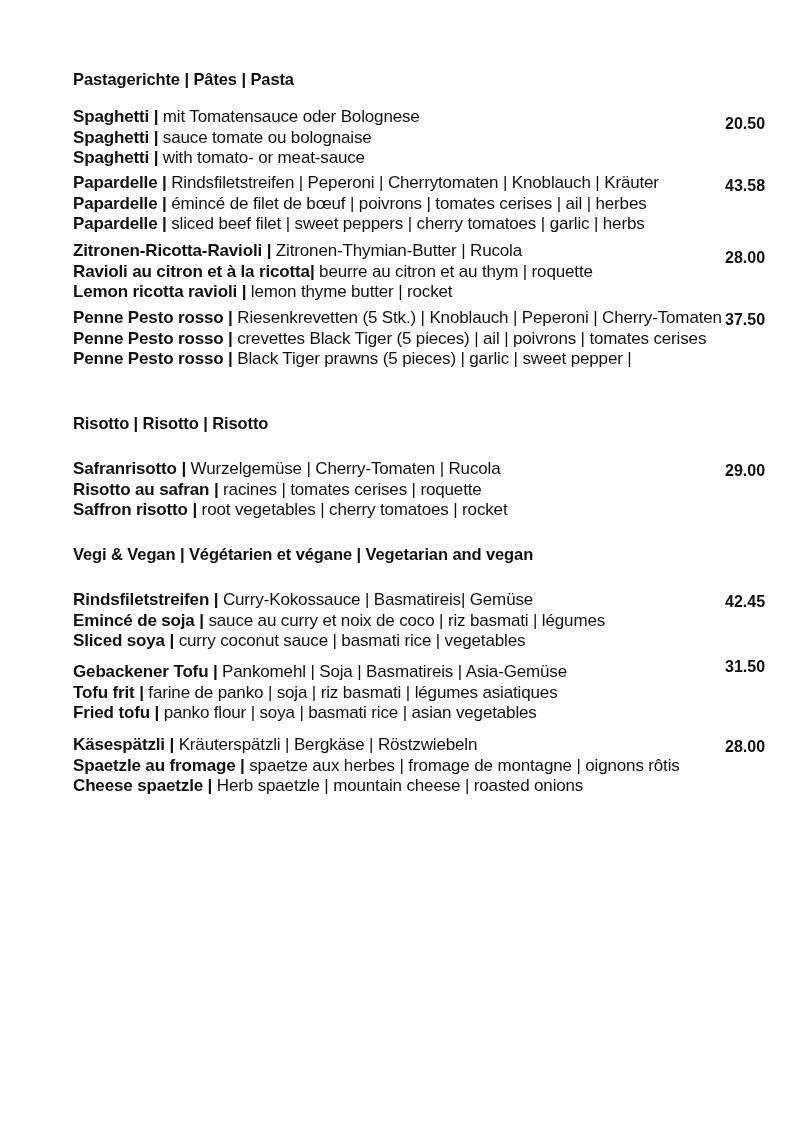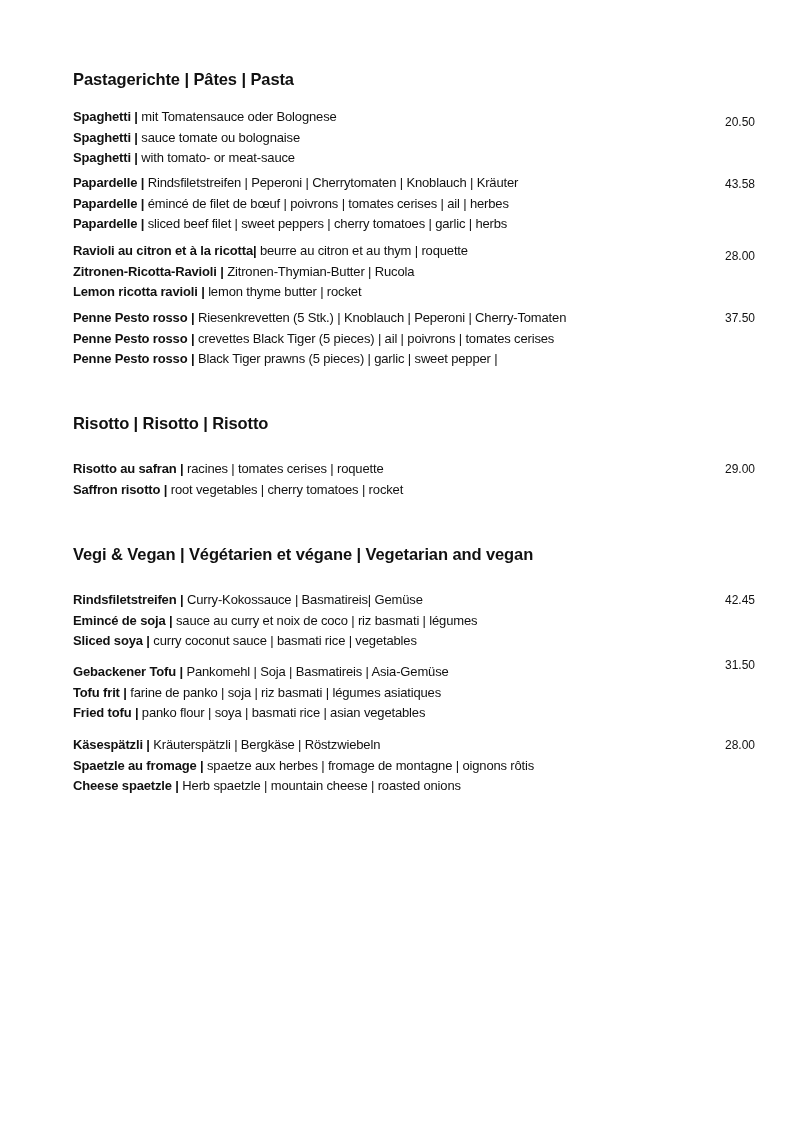--- a/index.html
+++ b/index.html
@@ -2,23 +2,23 @@
 <html><head>
 <meta charset="utf-8">
 <style>
   html, body { margin:0; padding:0; background:#ffffff; }
   body { width:793px; height:1122px; position:relative; overflow:hidden;
          font-family:"Liberation Sans", sans-serif; color:#111111; }
   .page { position:absolute; left:0; top:0; width:793px; height:892px; }
   .section-title { position:absolute; left:73px; font-weight:bold; font-size:16.5px;
                    letter-spacing:-0.1px; white-space:nowrap; }
   .item { position:absolute; left:73px; width:700px; }
-  .line { height:20.7px; line-height:20.7px; font-size:13px; white-space:nowrap; letter-spacing:-0.15px; }
+  .line { height:20.7px; line-height:20.7px; font-size:17px; white-space:nowrap; letter-spacing:-0.15px; }
   .line b { font-weight:bold; }
-  .price { position:absolute; left:725px; font-weight:normal; font-size:12px; white-space:nowrap; }
+  .price { position:absolute; left:725px; font-weight:bold; font-size:16px; white-space:nowrap; }
 </style>
 </head>
 <body>
 
 <div class="page">
 
   <div class="section-title" style="top:70px;">Pastagerichte | Pâtes | Pasta</div>
 
   <div class="item" style="top:107px;">
     <div class="line"><b>Spaghetti |</b><span> mit Tomatensauce oder Bolognese</span></div>
@@ -28,36 +28,37 @@
   <div class="price" style="top:115px;">20.50</div>
 
   <div class="item" style="top:173px;">
     <div class="line"><b>Papardelle |</b><span> Rindsfiletstreifen | Peperoni | Cherrytomaten | Knoblauch | Kräuter</span></div>
     <div class="line"><b>Papardelle |</b><span> émincé de filet de bœuf | poivrons | tomates cerises | ail | herbes</span></div>
     <div class="line"><b>Papardelle |</b><span> sliced beef filet | sweet peppers | cherry tomatoes | garlic | herbs</span></div>
   </div>
   <div class="price" style="top:177px;">43.58</div>
 
   <div class="item" style="top:241px;">
+    <div class="line"><b>Zitronen-Ricotta-Ravioli |</b><span> Zitronen-Thymian-Butter | Rucola</span></div>
     <div class="line"><b>Ravioli au citron et à la ricotta|</b><span> beurre au citron et au thym | roquette</span></div>
-    <div class="line"><b>Zitronen-Ricotta-Ravioli |</b><span> Zitronen-Thymian-Butter | Rucola</span></div>
     <div class="line"><b>Lemon ricotta ravioli |</b><span> lemon thyme butter | rocket</span></div>
   </div>
   <div class="price" style="top:249px;">28.00</div>
 
   <div class="item" style="top:308px;">
     <div class="line"><b>Penne Pesto rosso |</b><span> Riesenkrevetten (5 Stk.) | Knoblauch | Peperoni | Cherry-Tomaten</span></div>
     <div class="line"><b>Penne Pesto rosso |</b><span> crevettes Black Tiger (5 pieces) | ail | poivrons | tomates cerises</span></div>
     <div class="line"><b>Penne Pesto rosso |</b><span> Black Tiger prawns (5 pieces) | garlic | sweet pepper |</span></div>
   </div>
   <div class="price" style="top:311px;">37.50</div>
 
   <div class="section-title" style="top:414px;">Risotto | Risotto | Risotto</div>
 
   <div class="item" style="top:459px;">
+    <div class="line"><b>Safranrisotto |</b><span> Wurzelgemüse | Cherry-Tomaten | Rucola</span></div>
     <div class="line"><b>Risotto au safran |</b><span> racines | tomates cerises | roquette</span></div>
     <div class="line"><b>Saffron risotto |</b><span> root vegetables | cherry tomatoes | rocket</span></div>
   </div>
   <div class="price" style="top:462px;">29.00</div>
 
   <div class="section-title" style="top:545px;">Vegi &amp; Vegan | Végétarien et végane | Vegetarian and vegan</div>
 
   <div class="item" style="top:590px;">
     <div class="line"><b>Rindsfiletstreifen |</b><span> Curry-Kokossauce | Basmatireis| Gemüse</span></div>
     <div class="line"><b>Emincé de soja |</b><span> sauce au curry et noix de coco | riz basmati | légumes</span></div>

